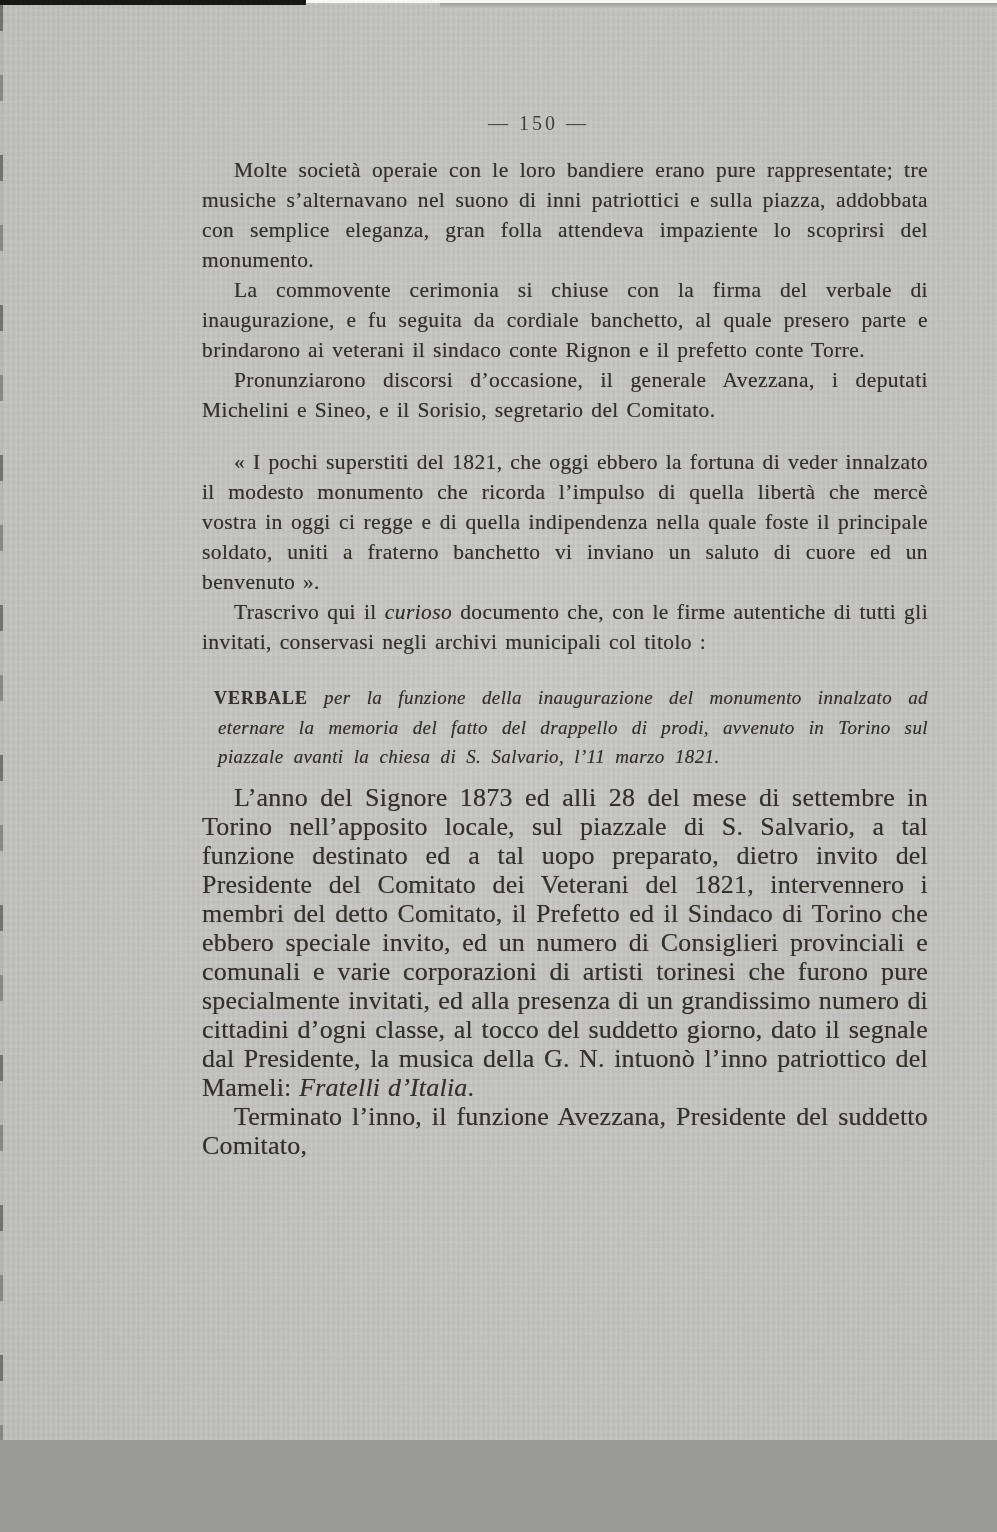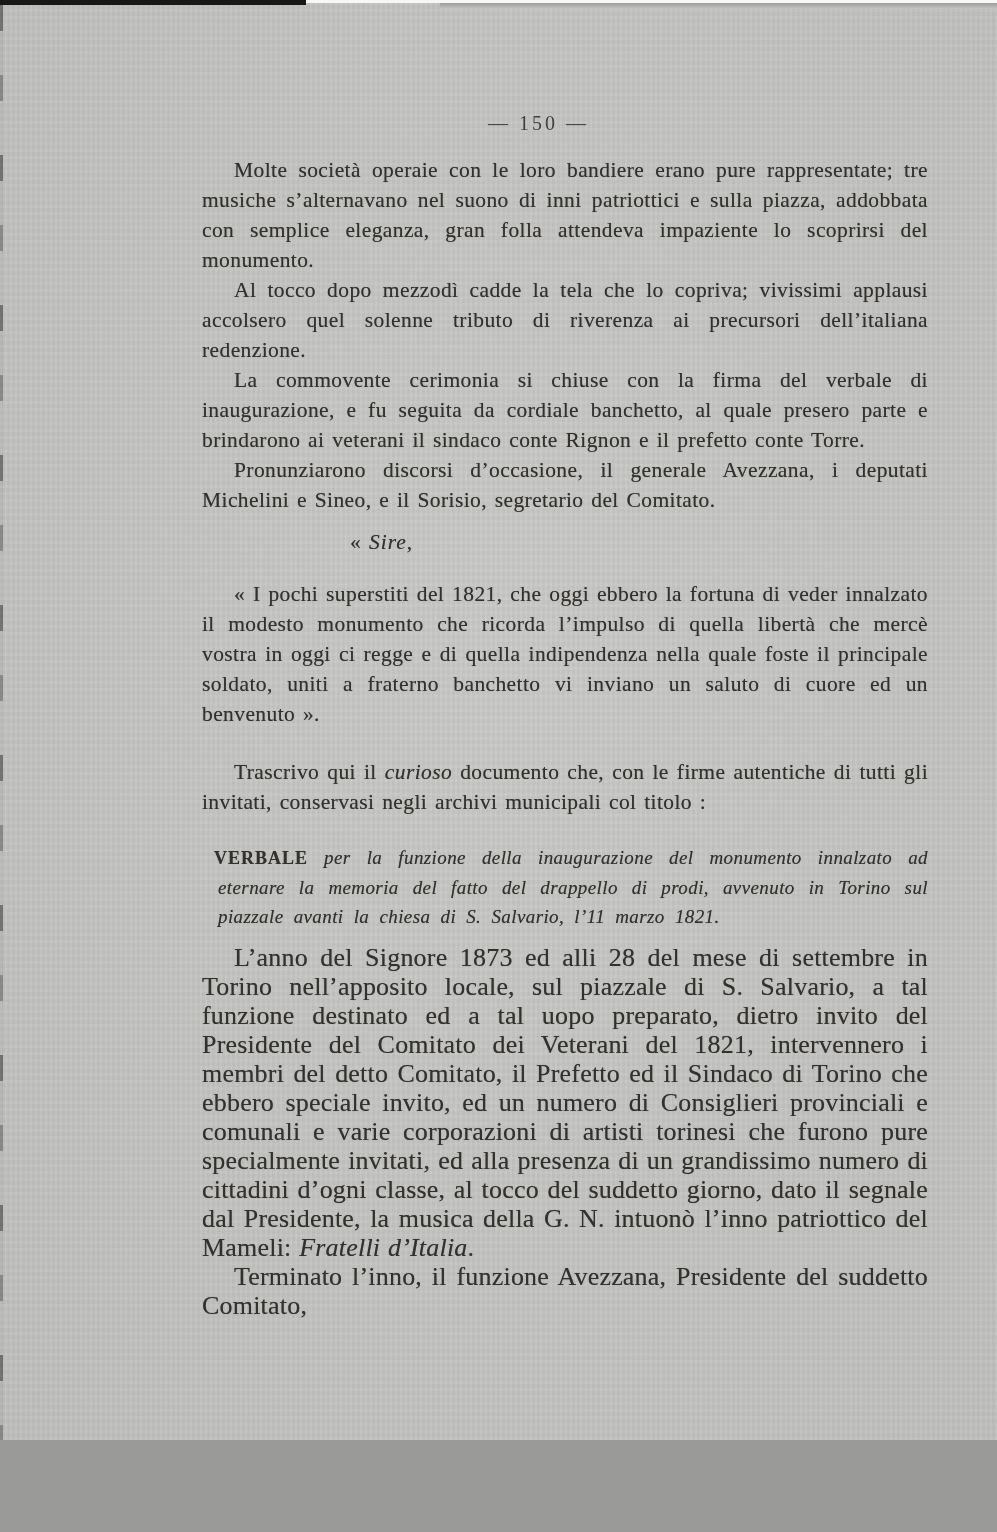--- a/index.html
+++ b/index.html
@@ -56,21 +56,21 @@
     font-size: 21.5px;
     line-height: 30px;
     letter-spacing: 0.4px;
     word-spacing: 2px;
     text-shadow: 0 0 0.7px rgba(52,49,45,0.55);
   }
   .textcol p { margin: 0; text-indent: 32px; }
   p.salutation { margin-top: 12px; text-indent: 148px; }
   p.salutation i { letter-spacing: 1px; }
   p.telegram { margin-top: 22px; }
-  p.trascrivo { margin-top: 28px; }
+  p.trascrivo { }
   p.verbale {
     margin-top: 26px;
     padding-left: 16px;
     text-indent: -4px;
     font-style: italic;
     font-size: 19px;
     line-height: 29px;
     word-spacing: 5px;
   }
   p.verbale .verbale-label {
@@ -97,28 +97,26 @@
   <div class="art art-top-gray"></div>
   <div class="art art-left-edge"></div>
   <div class="art art-bottom-white"></div>
 
   <div class="pagenum">— 150 —</div>
 
   <div class="textcol">
 
     <p>Molte società operaie con le loro bandiere erano pure rappresentate; tre musiche s’alternavano nel suono di inni patriottici e sulla piazza, addobbata con semplice eleganza, gran folla attendeva impaziente lo scoprirsi del monumento.</p>
 
-    <p>Al tocco dopo mezzodì cadde la tela che lo copriva; vivissimi applausi accolsero quel solenne tributo di riverenza ai precursori dell’italiana redenzione.</p>
 
     <p>La commovente cerimonia si chiuse con la firma del verbale di inaugurazione, e fu seguita da cordiale banchetto, al quale presero parte e brindarono ai veterani il sindaco conte Rignon e il prefetto conte Torre.</p>
 
     <p>Pronunziarono discorsi d’occasione, il generale Avezzana, i deputati Michelini e Sineo, e il Sorisio, segretario del Comitato.</p>
 
 
-    <p class="salutation"><span>« </span><i>Sire</i><span>,</span></p>
 
     <p class="telegram">« I pochi superstiti del 1821, che oggi ebbero la fortuna di veder innalzato il modesto monumento che ricorda l’impulso di quella libertà che mercè vostra in oggi ci regge e di quella indipendenza nella quale foste il principale soldato, uniti a fraterno banchetto vi inviano un saluto di cuore ed un benvenuto ».</p>
 
     <p class="trascrivo"><span>Trascrivo qui il </span><i>curioso</i><span> documento che, con le firme autentiche di tutti gli invitati, conservasi negli archivi municipali col titolo :</span></p>
 
     <p class="verbale"><span class="verbale-label">VERBALE</span><span> per la funzione della inaugurazione del monumento innalzato ad eternare la memoria del fatto del drappello di prodi, avvenuto in Torino sul piazzale avanti la chiesa di S. Salvario, l’11 marzo 1821.</span></p>
 
     <p class="small anno"><span>L’anno del Signore 1873 ed alli 28 del mese di settembre in Torino nell’apposito locale, sul piazzale di S. Salvario, a tal funzione destinato ed a tal uopo preparato, dietro invito del Presidente del Comitato dei Veterani del 1821, intervennero i membri del detto Comitato, il Prefetto ed il Sindaco di Torino che ebbero speciale invito, ed un numero di Consiglieri provinciali e comunali e varie corporazioni di artisti torinesi che furono pure specialmente invitati, ed alla presenza di un grandissimo numero di cittadini d’ogni classe, al tocco del suddetto giorno, dato il segnale dal Presidente, la musica della G. N. intuonò l’inno patriottico del Mameli: </span><i>Fratelli d’Italia</i><span>.</span></p>
 
     <p class="small">Terminato l’inno, il funzione Avezzana, Presidente del suddetto Comitato,</p>

